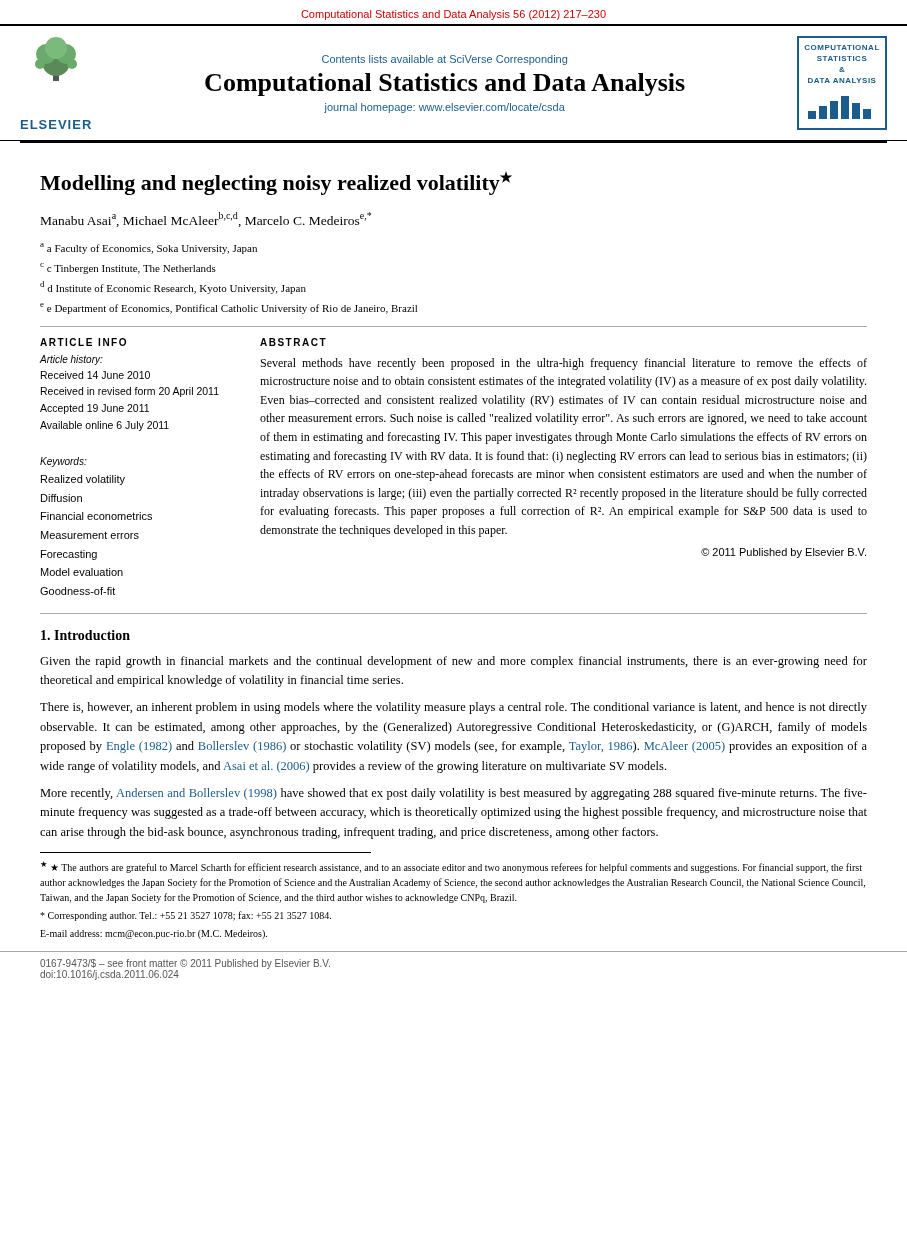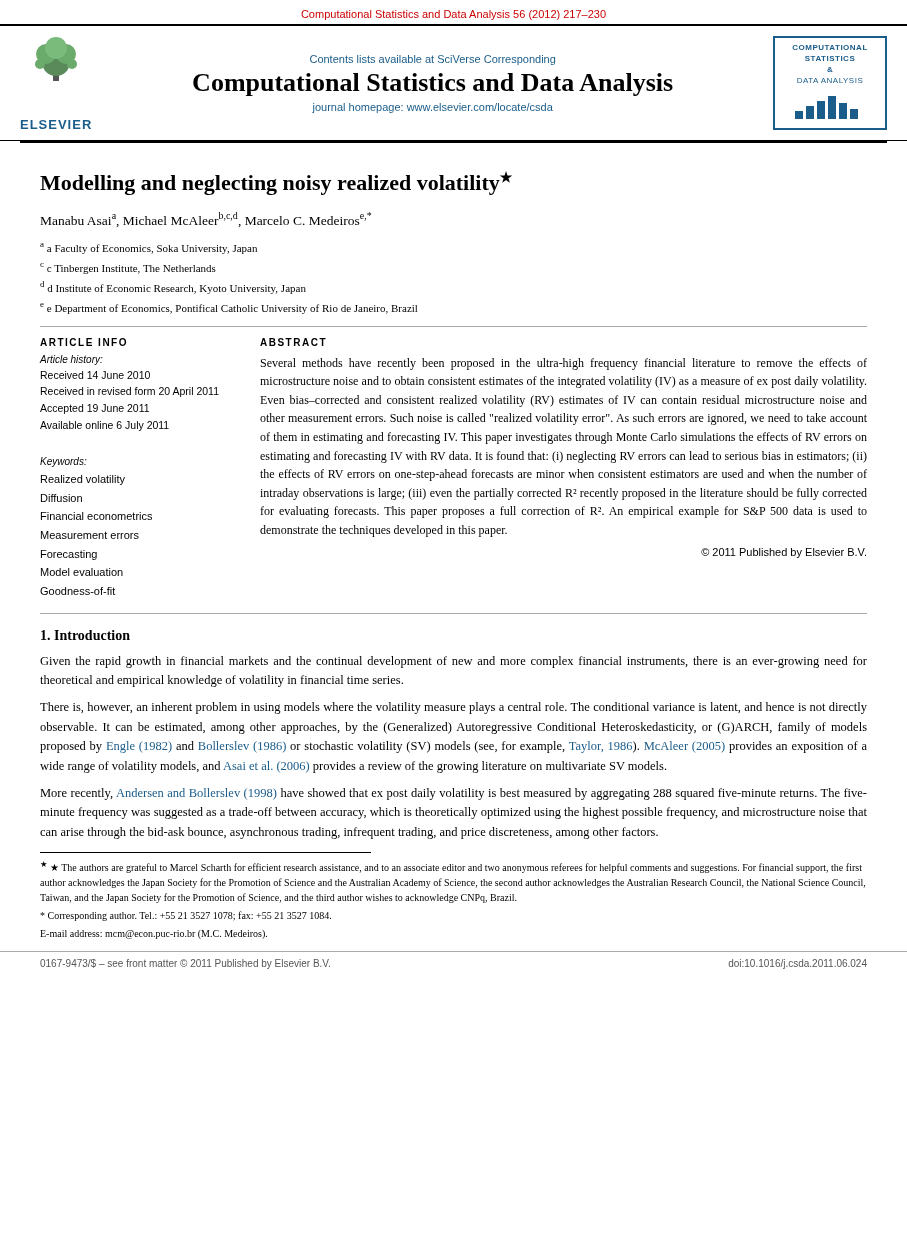--- a/index.html
+++ b/index.html
@@ -45,21 +45,21 @@
       line-height: 1.2;
     }
     .banner-homepage {
       font-size: 11px;
       color: #555;
       font-family: Arial, sans-serif;
       margin-top: 3px;
     }
     .banner-homepage span { color: #1a5c8a; }
     .journal-logo-box {
-      width: 114px;
+      width: 90px;
       flex-shrink: 0;
       border: 2px solid #1a5c8a;
       padding: 4px;
       font-size: 7.5px;
       font-family: Arial, sans-serif;
       color: #1a5c8a;
       text-align: center;
       line-height: 1.4;
       font-weight: bold;
       background: #fff;
@@ -186,20 +186,21 @@
     .footnote-area p { margin-bottom: 3px; }
     .bottom-bar {
       border-top: 1px solid #aaa;
       padding: 6px 40px;
       font-size: 10px;
       color: #555;
       display: flex;
       justify-content: space-between;
       margin-top: 10px;
       font-family: Arial, sans-serif;
+      flex-direction: column;
     }
     
     .els-logo {
       display: flex;
       flex-direction: column;
       align-items: center;
       font-family: Arial, sans-serif;
       gap: 31px;
     }
     .els-logo .tree-svg { width: 60px; height: 50px; }
@@ -244,21 +245,21 @@
     <div class="banner-homepage">
       <span>journal homepage:</span>
       <span style="color:#1a5c8a;">www.elsevier.com/locate/csda</span>
     </div>
   </div>
 
   <div class="journal-logo-box">
     <div style="font-size:8px; font-weight:bold; letter-spacing:0.5px; color:#1a5c8a;">COMPUTATIONAL</div>
     <div style="font-size:8px; font-weight:bold; letter-spacing:0.5px; color:#1a5c8a;">STATISTICS</div>
     <div style="font-size:8px; font-weight:bold; color:#1a5c8a;">&amp;</div>
-    <div style="font-size:8px; font-weight:normal; letter-spacing:0.5px; color:#1a5c8a;">DATA ANALYSIS</div>
+    <div style="font-size:8px; font-weight:bold; letter-spacing:0.5px; color:#1a5c8a;">DATA ANALYSIS</div>
     <div style="margin-top:4px;">
       <svg width="80" height="30" viewBox="0 0 80 30">
         <rect x="5" y="20" width="8" height="8" fill="#1a5c8a"></rect>
         <rect x="16" y="15" width="8" height="13" fill="#1a5c8a"></rect>
         <rect x="27" y="10" width="8" height="18" fill="#1a5c8a"></rect>
         <rect x="38" y="5" width="8" height="23" fill="#1a5c8a"></rect>
         <rect x="49" y="12" width="8" height="16" fill="#1a5c8a"></rect>
         <rect x="60" y="18" width="8" height="10" fill="#1a5c8a"></rect>
       </svg>
     </div>

